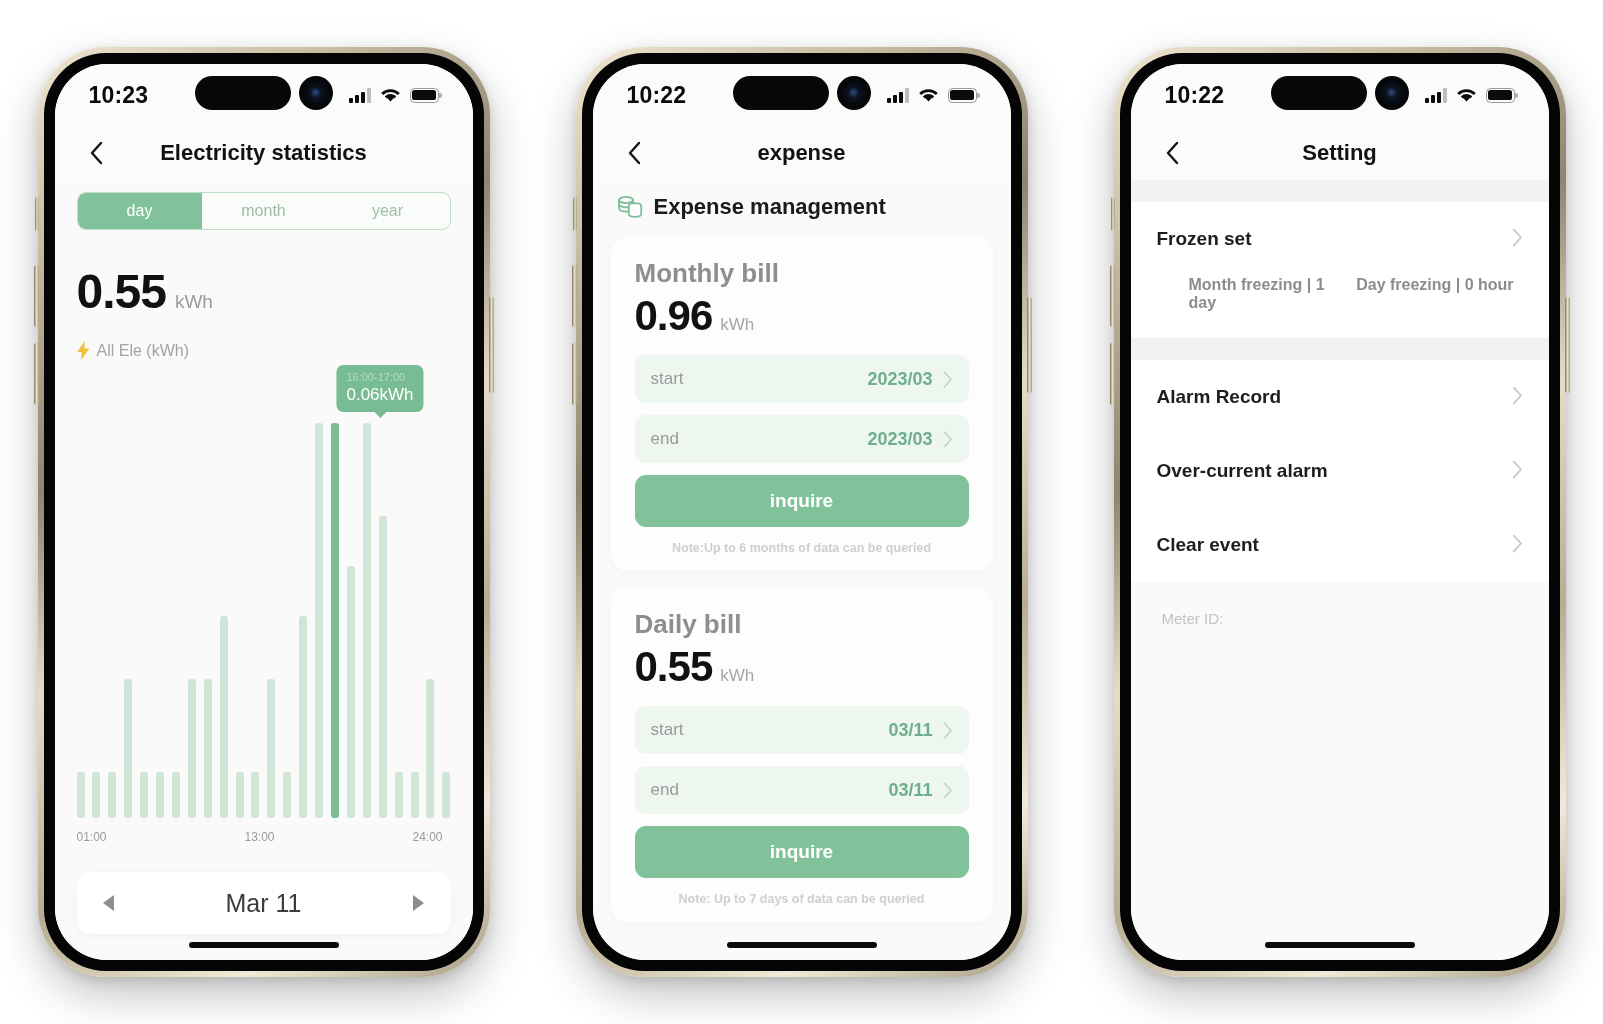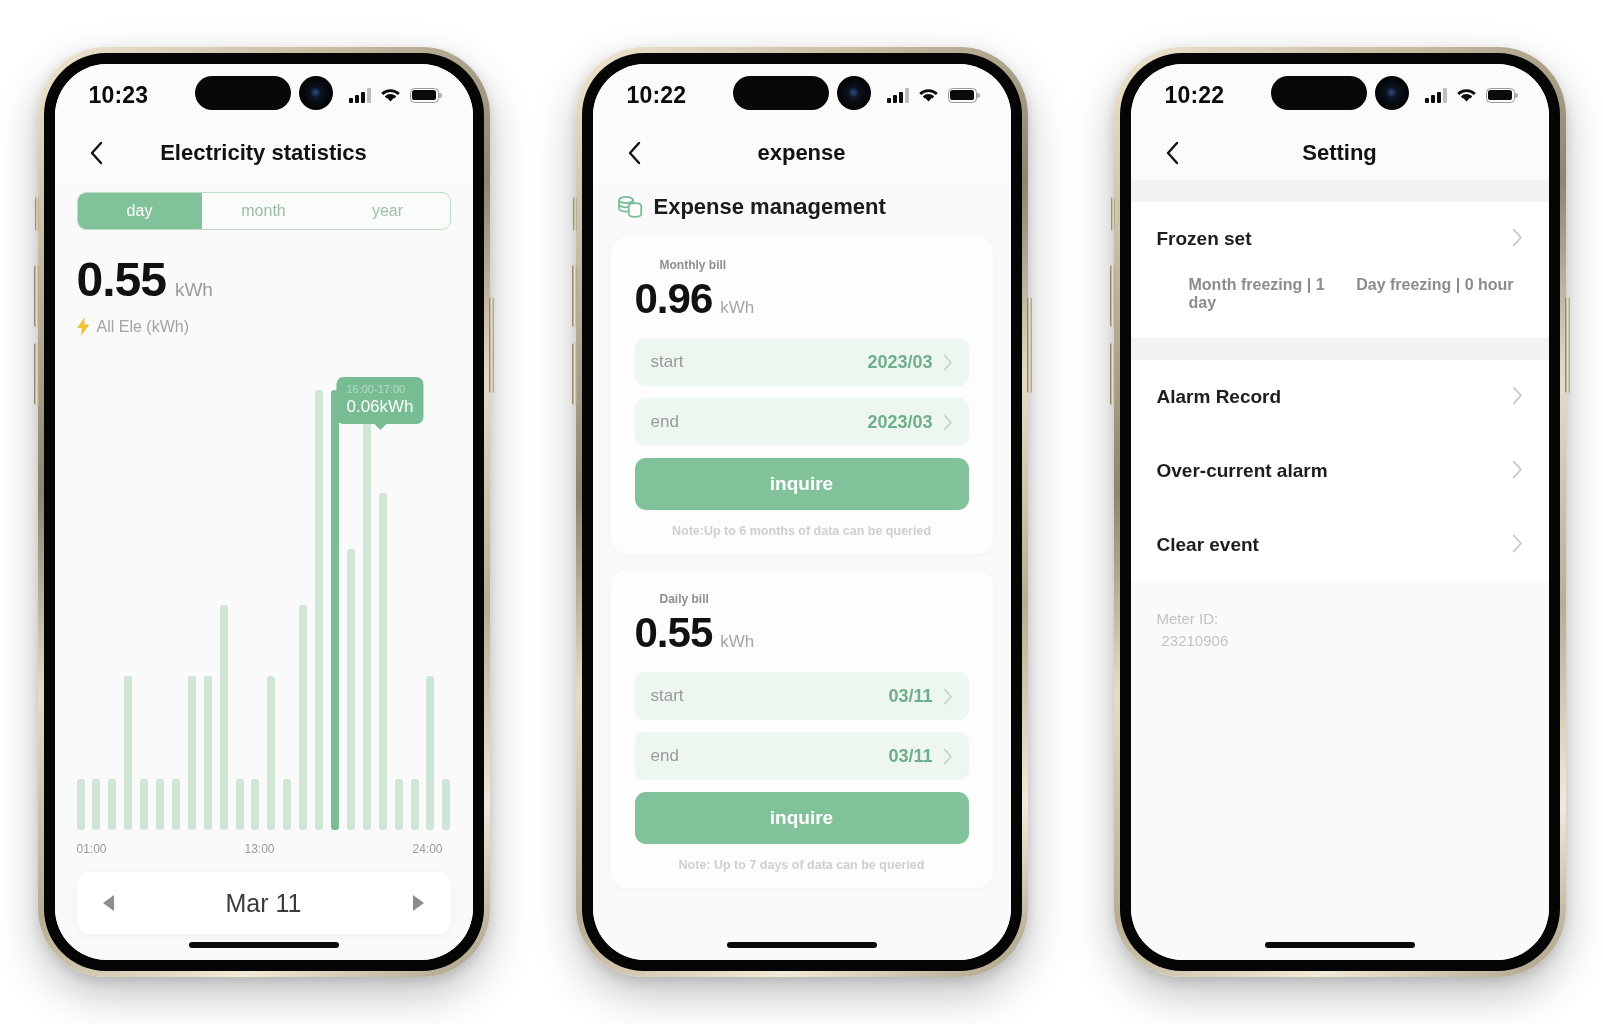--- a/index.html
+++ b/index.html
@@ -154,20 +154,21 @@
     pointer-events: none;
   }
 
   
   .p1-body {
     height: calc(100% - 116px);
     background: #fafafa;
     padding: 0 22px;
     display: flex;
     flex-direction: column;
+    gap: 12px;
   }
   .seg {
     margin-top: 12px;
     height: 38px;
     border: 1.4px solid #bcdcc6;
     border-radius: 9px;
     display: flex;
     overflow: hidden;
     background: #fafcfa;
   }
@@ -291,21 +292,21 @@
     padding: 14px 6px 16px;
   }
   .sec-head-title { font-size: 22px; font-weight: bold; color: #1b1b1b; }
   .card {
     background: #fdfdfd;
     border-radius: 16px;
     padding: 22px 24px 16px;
     margin-bottom: 16px;
     box-shadow: 0 1px 8px rgba(0,0,0,0.035);
   }
-  .card-label { font-size: 12px; font-weight: bold; color: #8e8e8e; margin-left: 25px; }
+  .card-label { font-size: 26px; font-weight: bold; color: #8e8e8e; }
   .card-amount {
     display: flex; align-items: baseline; gap: 8px;
     margin-top: 6px; margin-bottom: 18px;
   }
   .card-amount .v { font-size: 42px; font-weight: bold; color: #111111; letter-spacing: -1px; line-height: 1; }
   .card-amount .u { font-size: 17px; color: #a6a6a6; font-weight: 500; }
   .field-row {
     height: 48px;
     background: #eef6f0;
     border-radius: 10px;
@@ -710,21 +711,20 @@
               <span class="set-chev">
                 <svg width="11" height="19" viewBox="0 0 11 19">
                     <path d="M1.8 1.6 9 9.5l-7.2 7.9" stroke="#c6c6c6" stroke-width="1.7" fill="none" stroke-linecap="round" stroke-linejoin="round"></path>
                   </svg>
               </span>
             </div>
           </div>
 
           <div class="meter">
             <div>Meter ID:</div>
-            <div>23210906</div>
           </div>
         </div>
 
         <div class="home-ind"></div>
       </div>
     </div>
   </div>
 
 </div>
 

